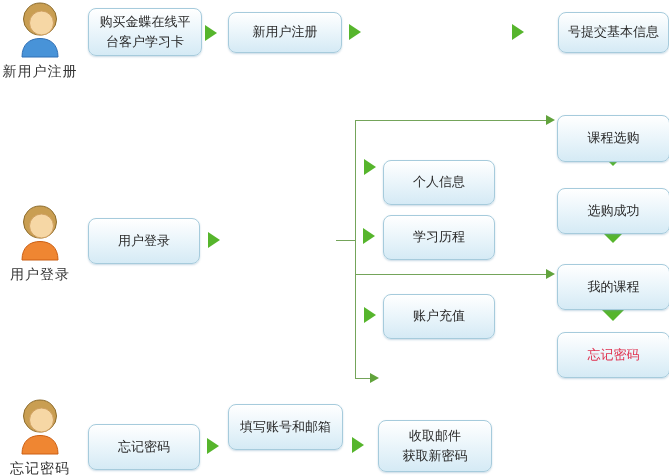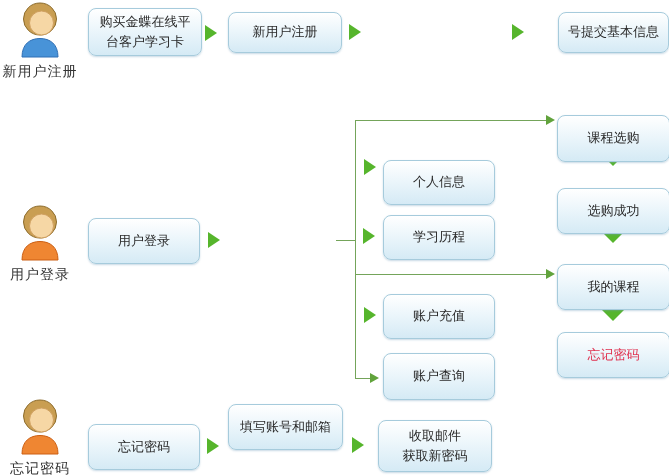--- a/index.html
+++ b/index.html
@@ -134,21 +134,20 @@
 
   <div class="box" id="n-buy">购买金蝶在线平
 台客户学习卡</div>
   <div class="box" id="n-register">新用户注册</div>
   <div class="box" id="n-reg-success">号提交基本信息</div>
 
   <div class="box" id="n-login">用户登录</div>
   <div class="box" id="n-personal">个人信息</div>
   <div class="box" id="n-recharge">账户充值</div>
   <div class="box" id="n-history">学习历程</div>
-  <div class="box" id="n-query">账户查询</div>
 
   <div class="box" id="n-course">课程选购</div>
   <div class="box" id="n-purchase">选购成功</div>
   <div class="box" id="n-mycourse">我的课程</div>
   <div class="box" id="n-start">忘记密码</div>
 
   <div class="box" id="n-forgot">忘记密码</div>
   <div class="box" id="n-fill">填写账号和邮箱</div>
   <div class="box" id="n-receive">收取邮件
 获取新密码</div>

